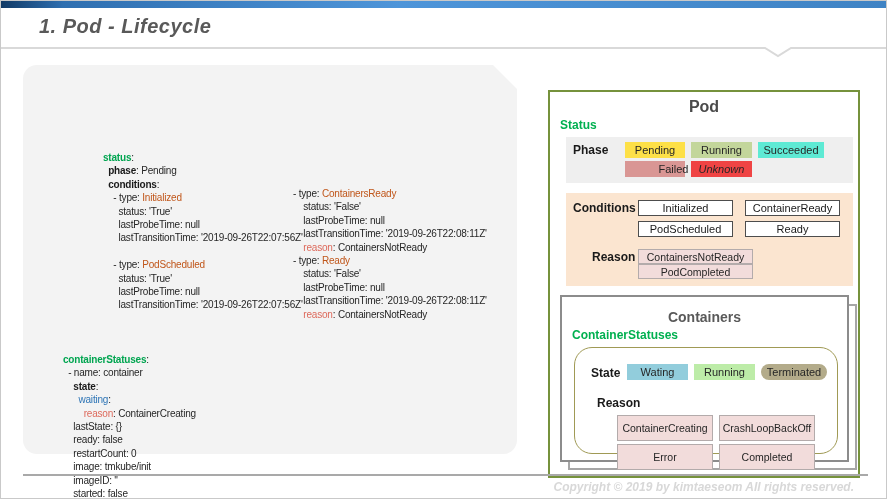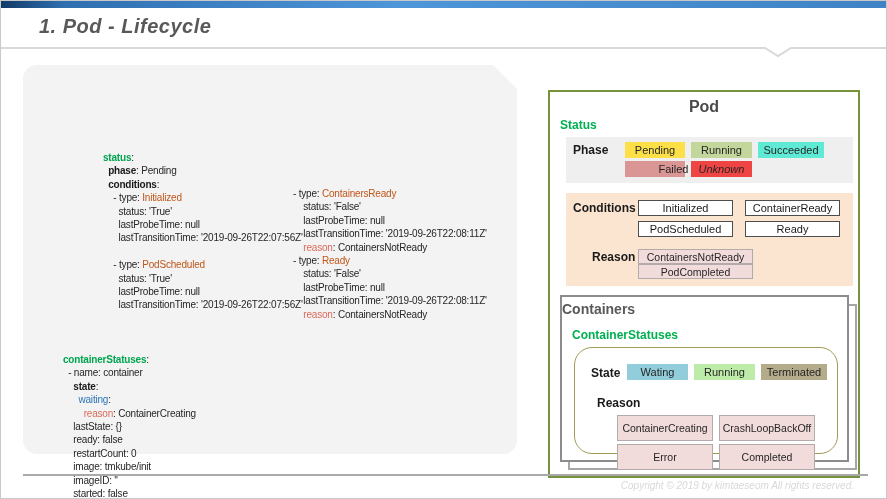--- a/index.html
+++ b/index.html
@@ -62,38 +62,38 @@
   .conditions-box .reason-label { position:absolute; left:26px; top:57px; }
   #cond-reasons { position:absolute; left:72px; top:56px; display:grid;
                   grid-template-columns:115px; }
   .pink-chip { height:15px; background:#f2dcdb; border:1px solid #b3abab; display:flex;
                align-items:center; justify-content:center; font-size:10.5px; color:#262626; }
 
   .stack-layer { position:absolute; left:18px; top:212px; width:289px; height:166px;
                  background:#fff; border:2px solid #a6a6a6; }
   .containers-box { position:absolute; left:10px; top:203px; width:289px; height:167px;
                     background:#fff; border:2px solid #8c8c8c; }
-  .containers-title { position:absolute; left:0; top:4px; width:100%; text-align:left;
+  .containers-title { position:absolute; left:0; top:12px; width:100%; text-align:center;
                       font-size:14px; font-weight:700; color:#595959; }
   .cstatuses-label { position:absolute; left:10px; top:31px; font-size:12px; font-weight:700;
                      color:#00b050; }
   .inner-box { position:absolute; left:12px; top:50px; width:264px; height:107px;
                border:1.5px solid #a09a55; border-radius:18px; background:#fff; }
   .inner-box .state-label { position:absolute; left:16px; top:18px; }
   #state-row { left:52px; top:16px; }
   .inner-box .reason-label { position:absolute; left:22px; top:48px; }
   #cont-reasons { position:absolute; left:42px; top:67px; display:grid;
                   grid-template-columns:96px 96px; gap:3px 6px; }
   #cont-reasons .pink-chip { height:26px; }
 
   
   .bottom-divider { position:absolute; left:22px; top:473px; width:845px; height:2px;
                     background:#a9a9a9; }
-  .copyright { position:absolute; right:32px; top:479px; font-size:10px; font-style:italic;
-               color:#d8d8d8; }
+  .copyright { position:absolute; right:32px; top:479px; font-size:12px; font-style:italic;
+               color:#d8d8d8;font-weight:bold; }
 </style>
 </head>
 <body>
 
 <div class="slide">
   <div class="topbar"></div>
 
   <div class="page-title">1. Pod - Lifecycle</div>
 
   <svg class="divider-svg" viewBox="0 0 887 18" preserveAspectRatio="none">
@@ -141,21 +141,21 @@
 
     <div class="stack-layer"></div>
     <div class="containers-box">
       <div class="containers-title">Containers</div>
       <div class="cstatuses-label">ContainerStatuses</div>
       <div class="inner-box">
         <span class="section-label state-label">State</span>
         <div class="chip-row" id="state-row">
             <div class="chip" style="background: rgb(146, 205, 220); width: 61px; text-align: right;">Wating</div>
             <div class="chip" style="background: rgb(189, 236, 168); width: 61px;">Running</div>
-            <div class="chip" style="background: rgb(179, 171, 138); width: 66px;">Terminated</div>
+            <div class="chip" style="background: rgb(179, 171, 138); width: 66px; border-radius: 8px;">Terminated</div>
           </div>
         <span class="section-label reason-label">Reason</span>
         <div id="cont-reasons">
             <div class="pink-chip">ContainerCreating</div>
             <div class="pink-chip">CrashLoopBackOff</div>
             <div class="pink-chip">Error</div>
             <div class="pink-chip">Completed</div>
           </div>
       </div>
     </div>

